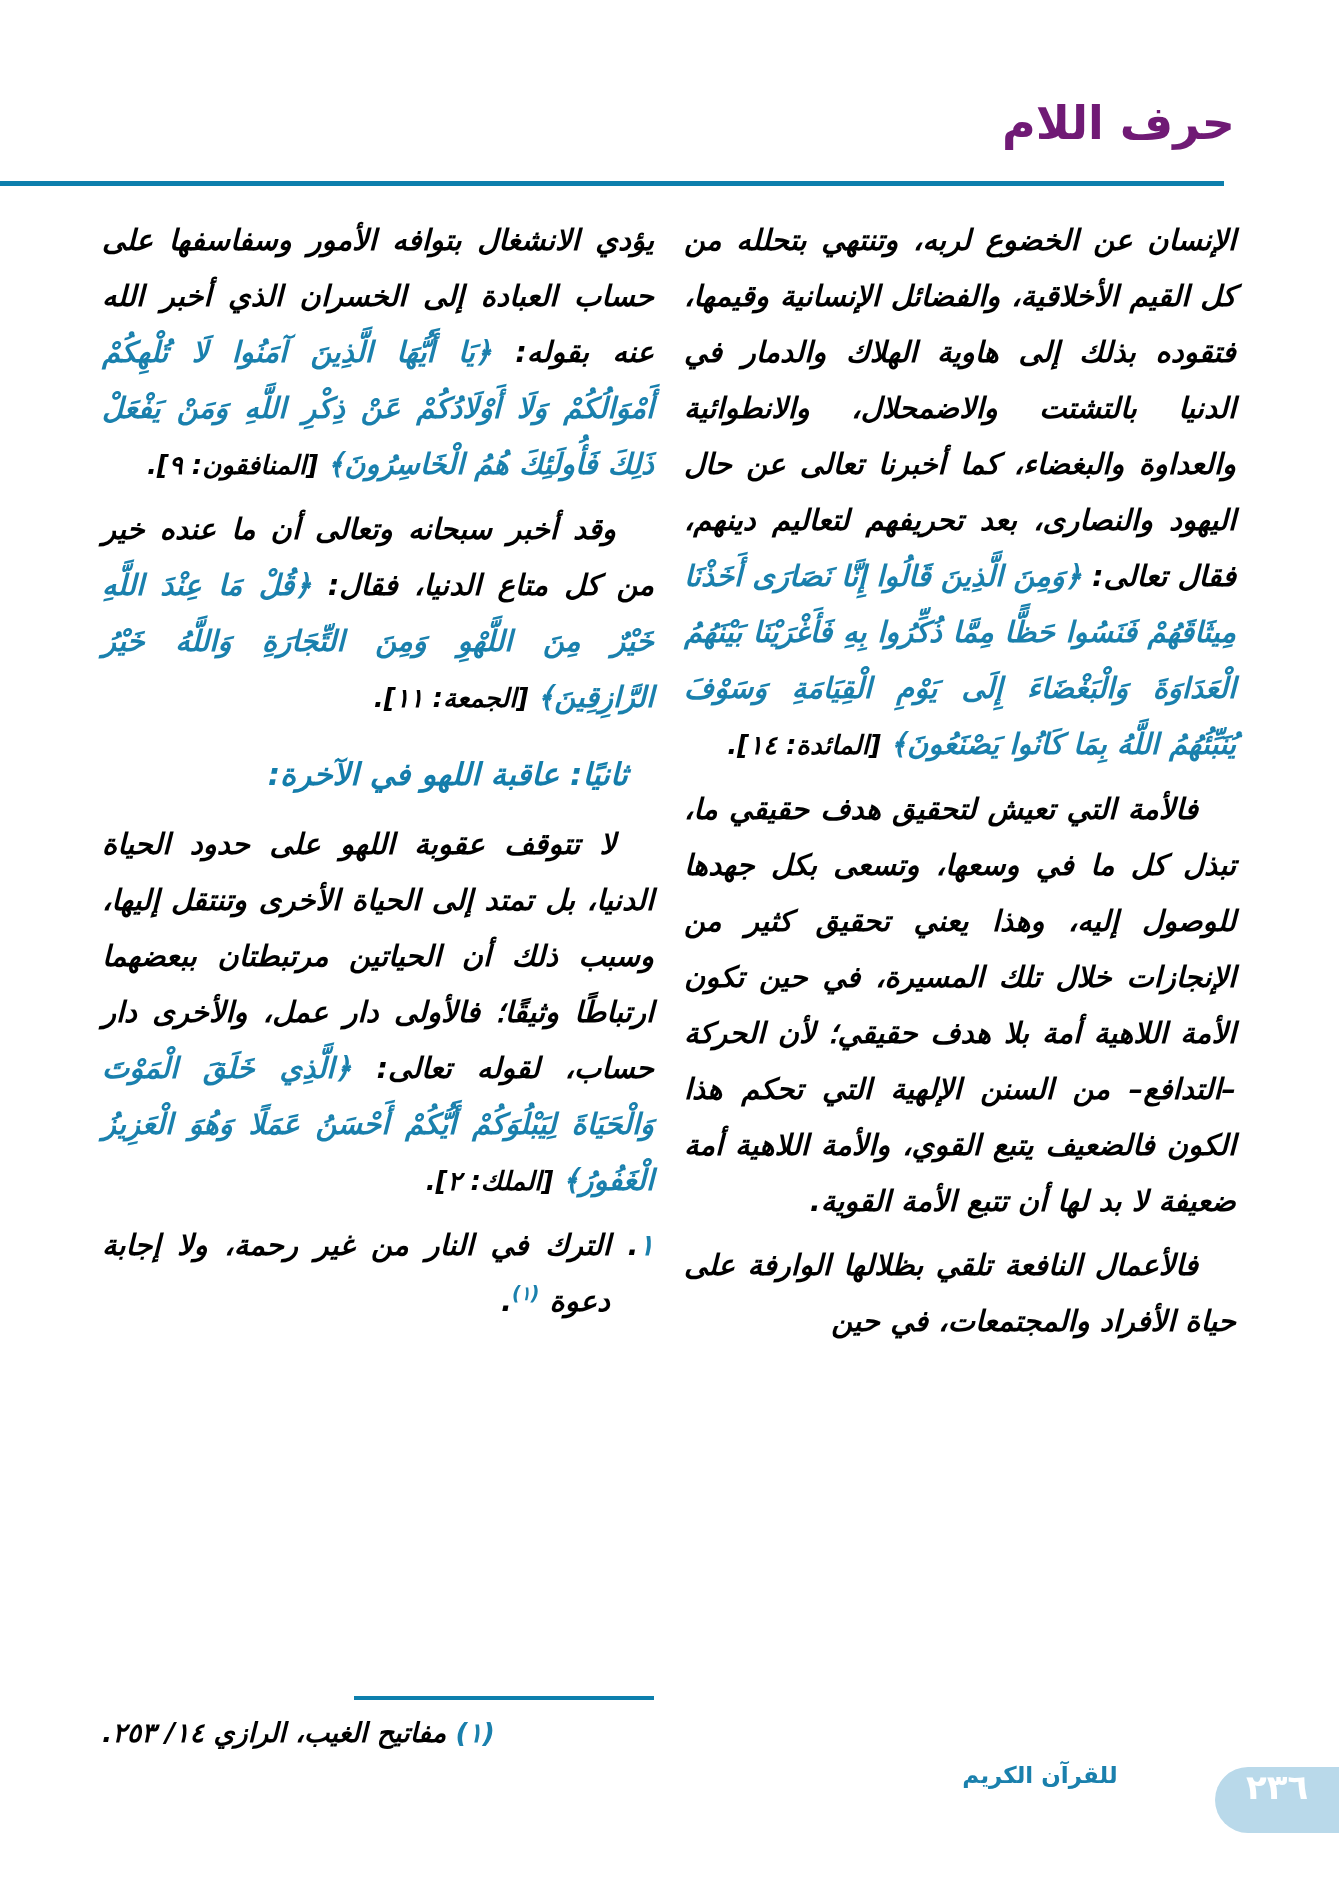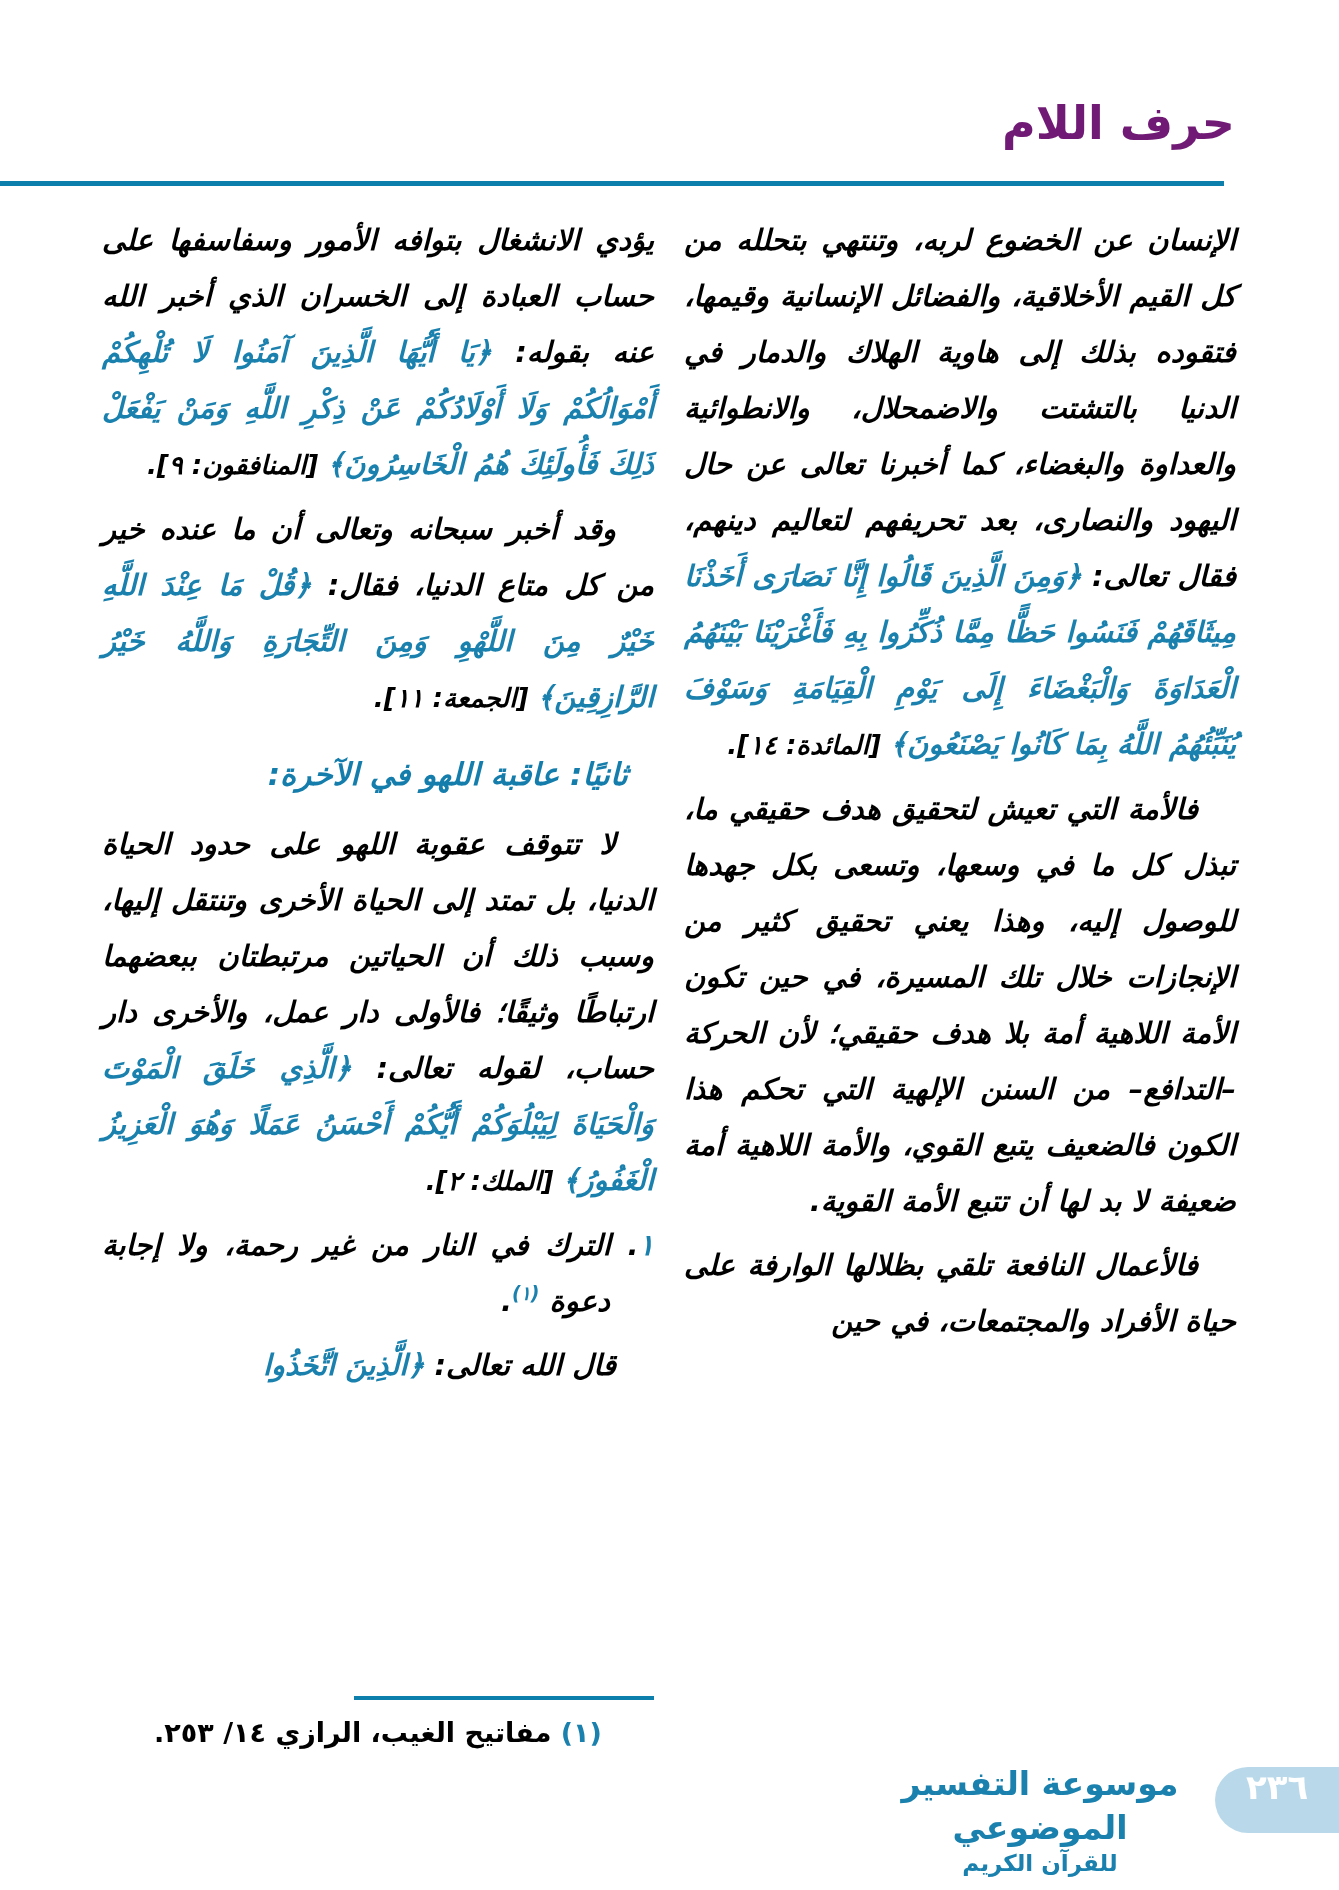--- a/index.html
+++ b/index.html
@@ -35,21 +35,21 @@
   .seg-fn{color:#1a80ad;font-size:19px;vertical-align:super;line-height:0;}
   
   .footnote{
     position:absolute;left:102px;top:1682px;width:552px;background:#fff;
     direction:rtl;font-size:27px;font-weight:700;line-height:46px;padding-top:14px;
   }
   .footnote-rule{
     width:300px;height:4px;background:#0d7fad;margin:0 0 10px auto;
     margin-right:0;position:relative;right:0;
   }
-  .footnote-line{text-align:center;}
+  .footnote-line{text-align:left;font-style:italic;}
   .footnote-line .seg-marker{color:#1a80ad;}
   
   .logo{
     position:absolute;left:878px;top:1762px;width:324px;text-align:center;
     color:#1a80ad;font-weight:bold;direction:rtl;
   }
   .logo .l1{font-size:33px;line-height:44px;letter-spacing:-1px;}
   .logo .l2{font-size:23px;line-height:26px;}
   
   .pagenum{
@@ -70,30 +70,28 @@
     <p class="blk-para"><span class="seg seg-b">فالأمة التي تعيش لتحقيق هدف حقيقي ما، تبذل كل ما في وسعها، وتسعى بكل جهدها للوصول إليه، وهذا يعني تحقيق كثير من الإنجازات خلال تلك المسيرة، في حين تكون الأمة اللاهية أمة بلا هدف حقيقي؛ لأن الحركة –التدافع– من السنن الإلهية التي تحكم هذا الكون فالضعيف يتبع القوي، والأمة اللاهية أمة ضعيفة لا بد لها أن تتبع الأمة القوية.</span></p>
     <p class="blk-para"><span class="seg seg-b">فالأعمال النافعة تلقي بظلالها الوارفة على حياة الأفراد والمجتمعات، في حين</span></p>
   </div>
 
 <div class="col col-left">
     <p class="blk-cont"><span class="seg seg-b">يؤدي الانشغال بتوافه الأمور وسفاسفها على حساب العبادة إلى الخسران الذي أخبر الله عنه بقوله: </span><span class="seg seg-q">﴿يَا أَيُّهَا الَّذِينَ آمَنُوا لَا تُلْهِكُمْ أَمْوَالُكُمْ وَلَا أَوْلَادُكُمْ عَنْ ذِكْرِ اللَّهِ وَمَنْ يَفْعَلْ ذَلِكَ فَأُولَئِكَ هُمُ الْخَاسِرُونَ﴾</span><span class="seg seg-r"> [المنافقون: ٩].</span></p>
     <p class="blk-para"><span class="seg seg-b">وقد أخبر سبحانه وتعالى أن ما عنده خير من كل متاع الدنيا، فقال: </span><span class="seg seg-q">﴿قُلْ مَا عِنْدَ اللَّهِ خَيْرٌ مِنَ اللَّهْوِ وَمِنَ التِّجَارَةِ وَاللَّهُ خَيْرُ الرَّازِقِينَ﴾</span><span class="seg seg-r"> [الجمعة: ١١].</span></p>
     <p class="blk-head"><span class="seg seg-b">ثانيًا: عاقبة اللهو في الآخرة:</span></p>
     <p class="blk-para"><span class="seg seg-b">لا تتوقف عقوبة اللهو على حدود الحياة الدنيا، بل تمتد إلى الحياة الأخرى وتنتقل إليها، وسبب ذلك أن الحياتين مرتبطتان ببعضهما ارتباطًا وثيقًا؛ فالأولى دار عمل، والأخرى دار حساب، لقوله تعالى: </span><span class="seg seg-q">﴿الَّذِي خَلَقَ الْمَوْتَ وَالْحَيَاةَ لِيَبْلُوَكُمْ أَيُّكُمْ أَحْسَنُ عَمَلًا وَهُوَ الْعَزِيزُ الْغَفُورُ﴾</span><span class="seg seg-r"> [الملك: ٢].</span></p>
     <p class="blk-num"><span class="seg seg-n">١</span><span class="seg seg-b">. الترك في النار من غير رحمة، ولا إجابة دعوة </span><span class="seg seg-fn">(١)</span><span class="seg seg-b">.</span></p>
-    <p class="blk-para"><span class="seg seg-b">قال الله تعالى: </span><span class="seg seg-q">﴿الَّذِينَ اتَّخَذُوا</span></p>
   </div>
 
 <div class="footnote">
   <div class="footnote-rule"></div>
   <div class="footnote-line">
     <span class="seg-marker">(١)</span><span> مفاتيح الغيب، الرازي ١٤/ ٢٥٣.</span>
   </div>
 </div>
 
 <div class="logo">
-  <div class="l1">موسوعة التفسير الموضوعي</div>
   <div class="l2">للقرآن الكريم</div>
 </div>
 
 <div class="pagenum">
   <span>٢٣٦</span>
 </div>
 
 </body></html>

